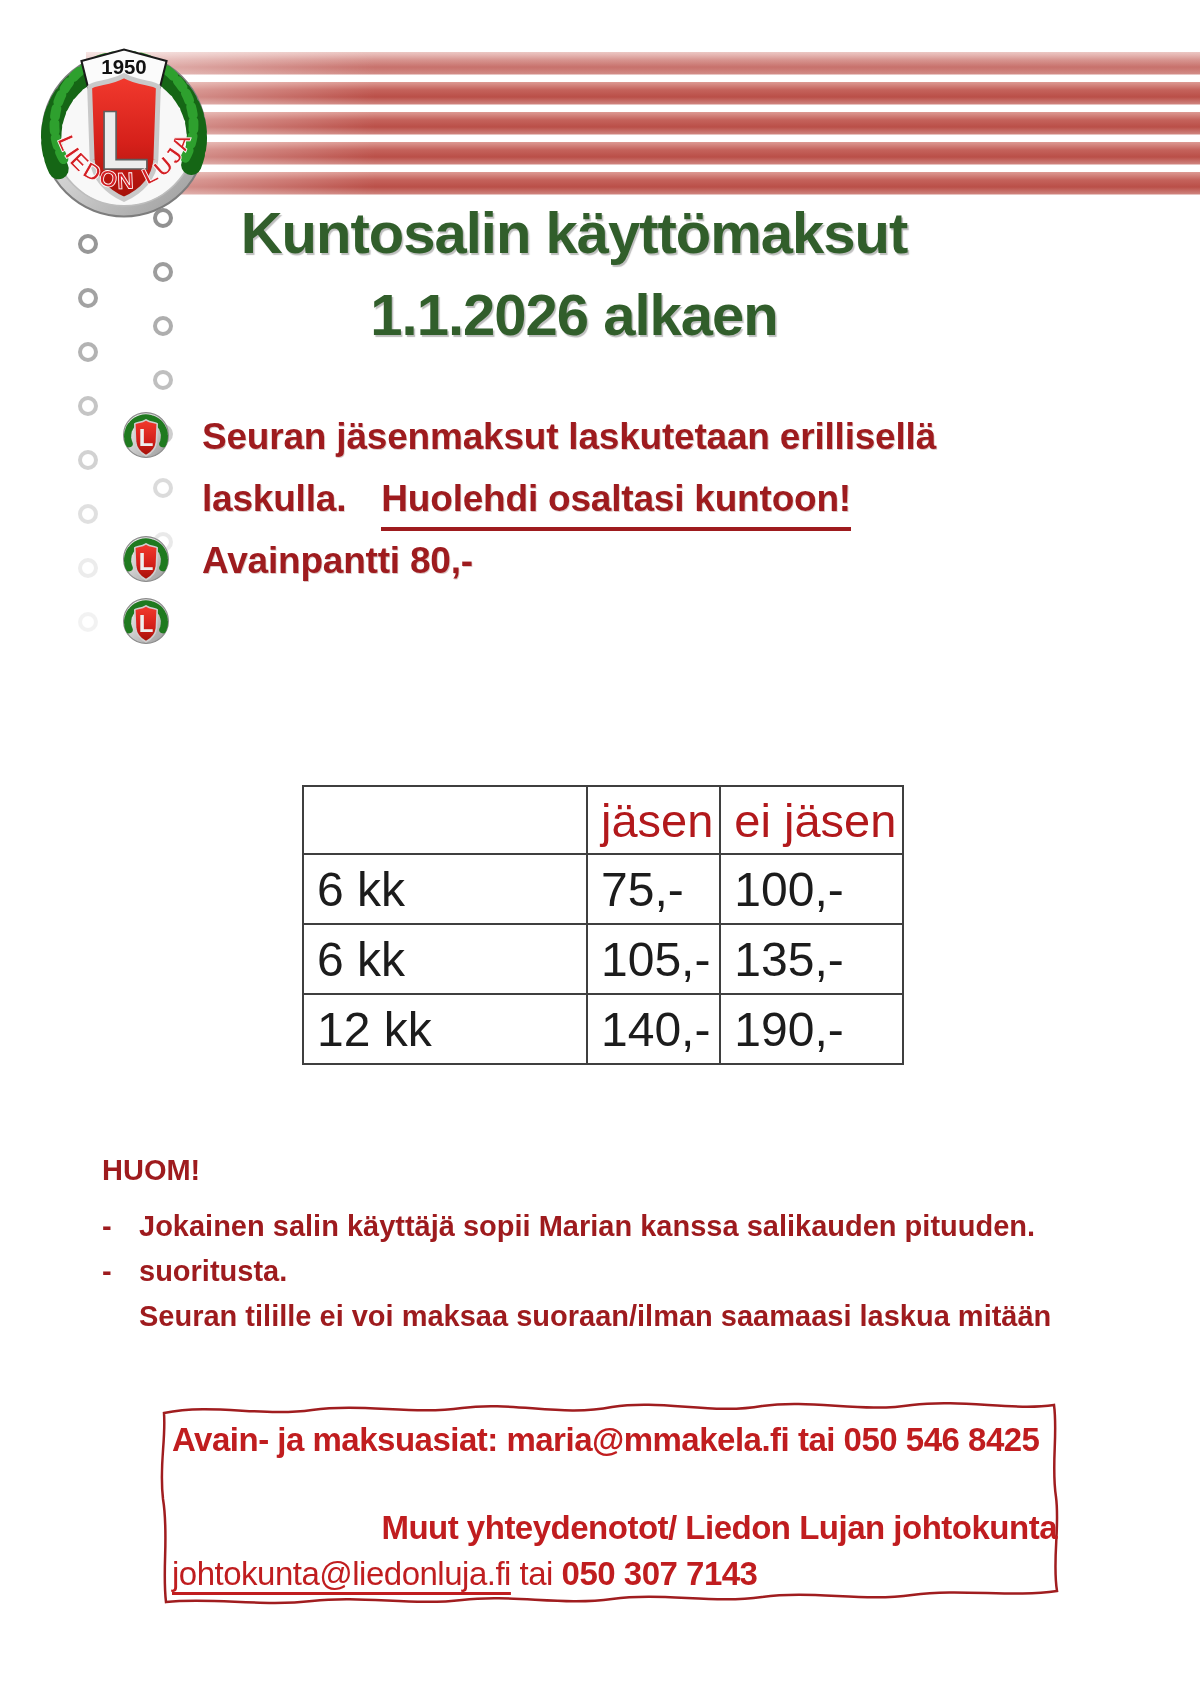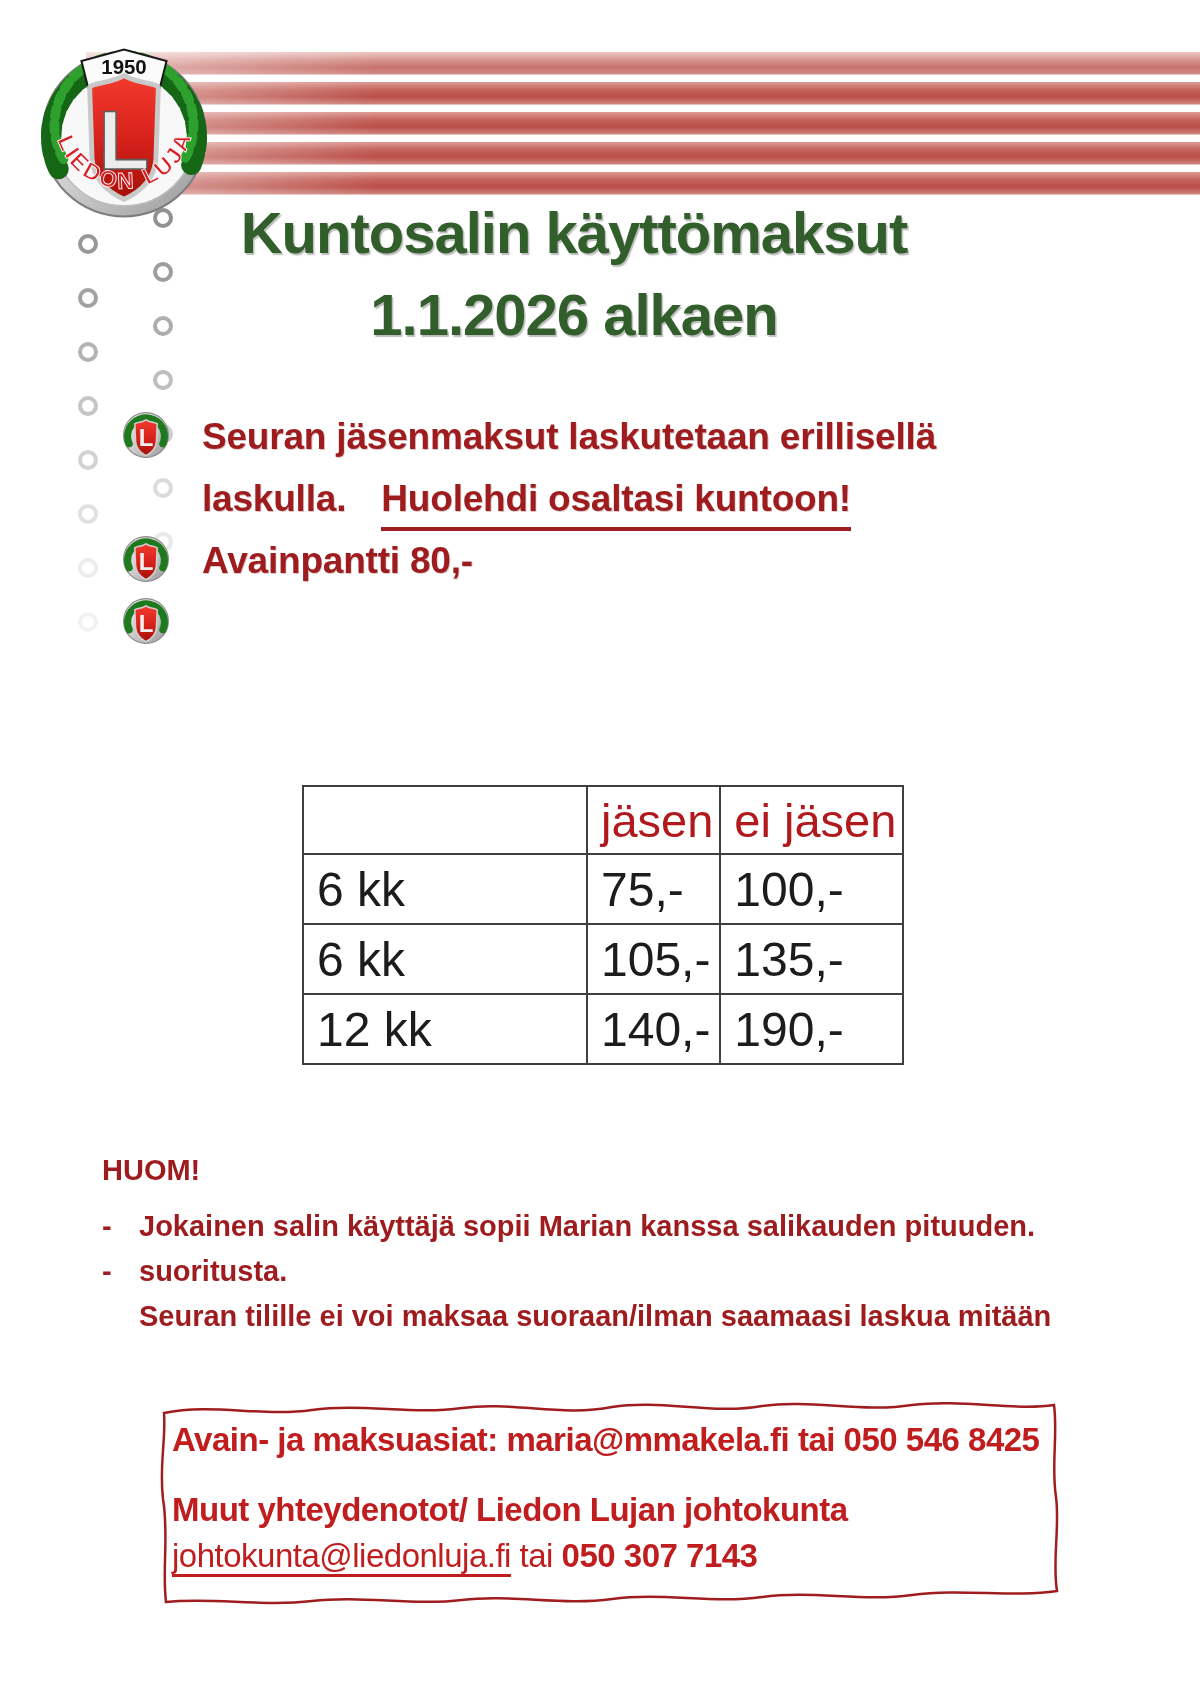--- a/index.html
+++ b/index.html
@@ -60,21 +60,21 @@
   .note-item{display:flex;gap:0;}
   .note-dash{flex:0 0 37px;}
   
   .contact-box{position:absolute;left:152px;top:1393px;width:913px;height:218px;}
   .contact-border{position:absolute;left:0;top:0;width:100%;height:100%;}
   .contact-content{
     position:absolute;left:20px;top:24px;width:885px;
     color:var(--bright-red,#c01d1f);font-size:33px;font-weight:700;
     line-height:46px;letter-spacing:-.5px;white-space:nowrap;
   }
-  .contact-line2{margin-top:24px;}
+  .contact-line2{margin-top:42px;text-align:right;}
   .contact-line3{font-weight:400;}
   .contact-email{
     font-weight:400;text-decoration:underline;
     text-decoration-thickness:2.5px;text-underline-offset:7px;
   }
   .contact-phone{font-weight:700;}
 </style>
 </head>
 <body>
 

